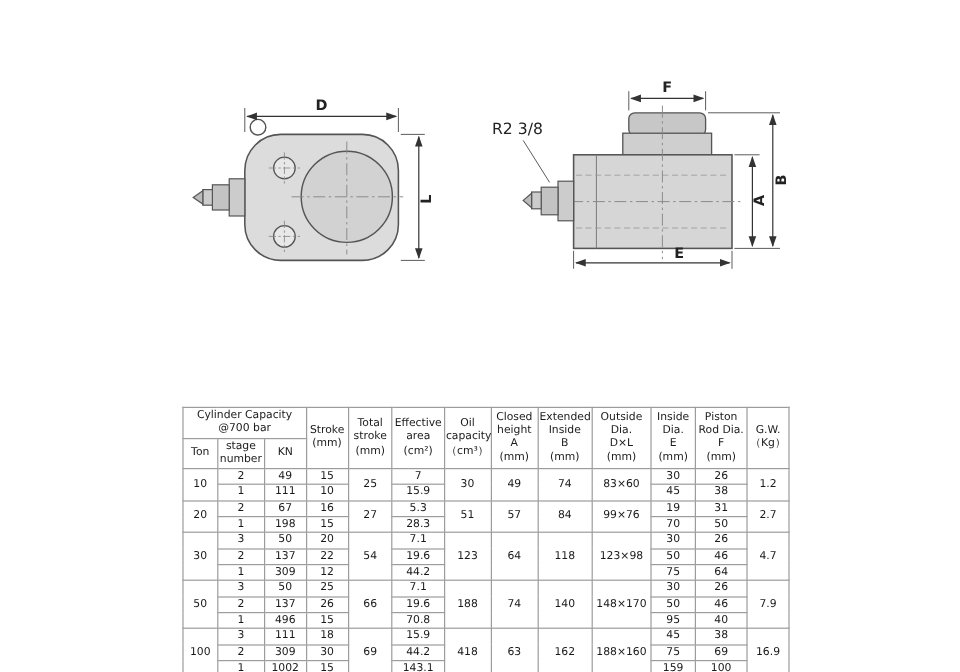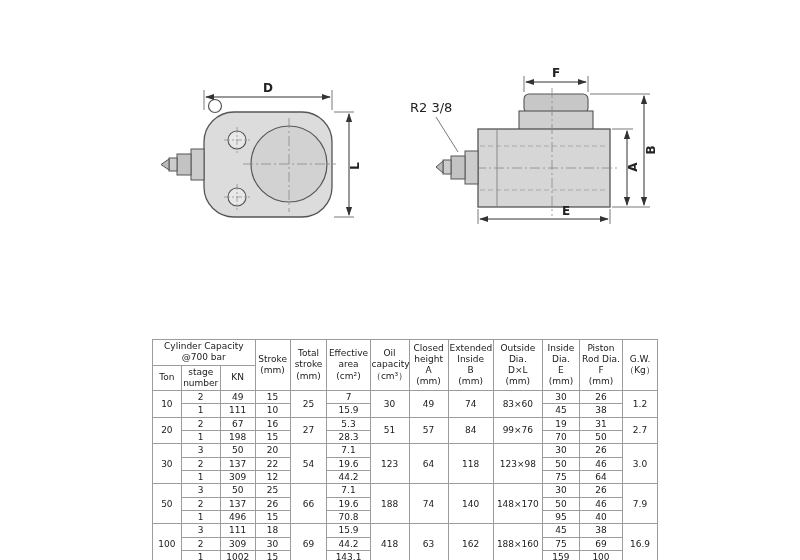--- a/index.html
+++ b/index.html
@@ -238,21 +238,21 @@
           <td>50</td>
           <td>20</td>
           <td rowspan="3">54</td>
           <td>7.1</td>
           <td rowspan="3">123</td>
           <td rowspan="3">64</td>
           <td rowspan="3">118</td>
           <td rowspan="3">123×98</td>
           <td>30</td>
           <td>26</td>
-          <td rowspan="3">3.0</td>
+          <td rowspan="3">4.7</td>
         </tr>
         <tr>
           <td>2</td>
           <td>137</td>
           <td>22</td>
           <td>19.6</td>
           <td>50</td>
           <td>46</td>
         </tr>
         <tr>

